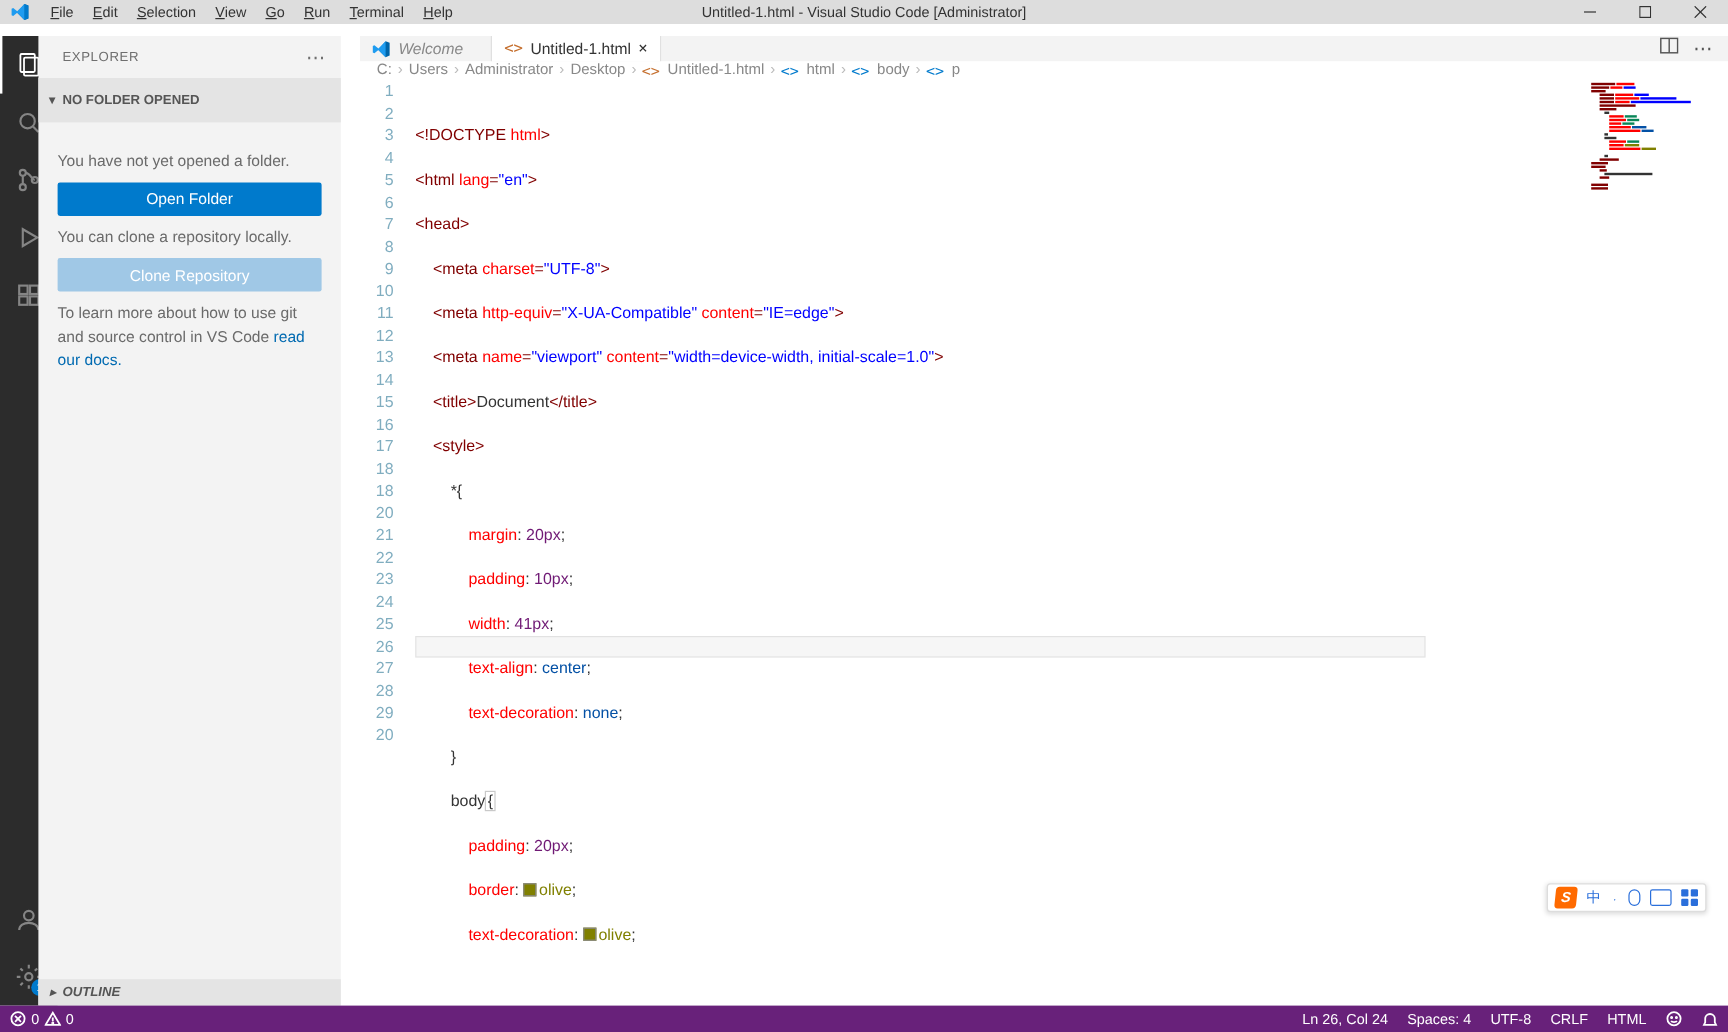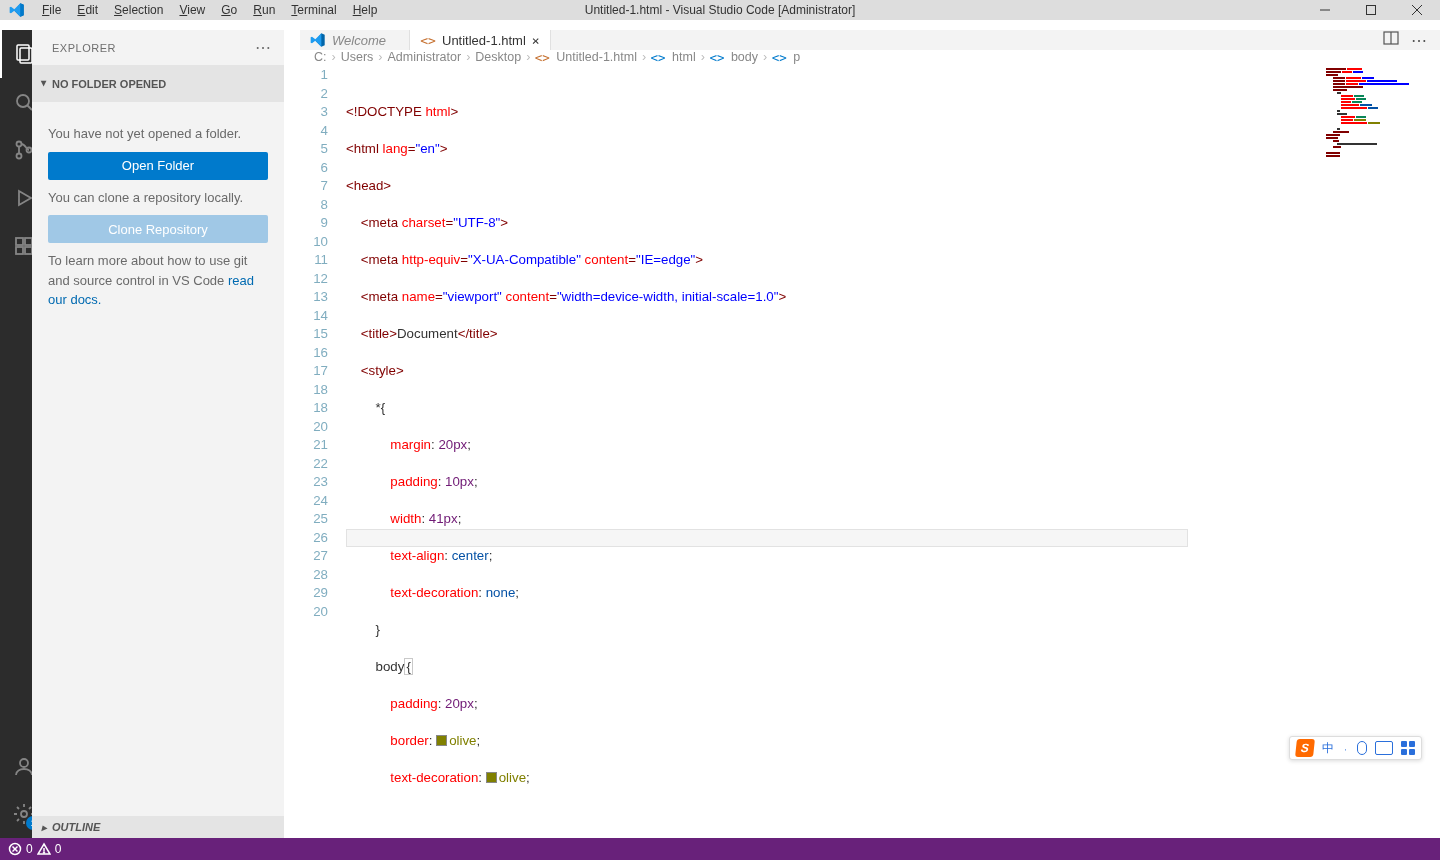--- a/index.html
+++ b/index.html
@@ -466,13 +466,33 @@
         <line x1="9.5" y1="4.5" x2="4.5" y2="9.5"></line>
       </svg>
     <span>0</span>
     <svg width="14" height="14" fill="none" stroke="#fff" stroke-width="1.5">
         <path d="M7 2l6 10H1z"></path>
         <line x1="7" y1="6" x2="7" y2="9"></line>
         <circle cx="7" cy="10.5" r=".5" fill="#fff"></circle>
       </svg>
     <span>0</span>
   </div>
+  <div class="sb-right">
+    <div class="sb-item">Ln 26, Col 24</div>
+    <div class="sb-item">Spaces: 4</div>
+    <div class="sb-item">UTF-8</div>
+    <div class="sb-item">CRLF</div>
+    <div class="sb-item">HTML</div>
+    <div class="sb-item">
+        <svg width="14" height="14" fill="none" stroke="#fff" stroke-width="1.5">
+          <circle cx="7" cy="7" r="5.5"></circle>
+          <circle cx="5" cy="6" r=".5" fill="#fff"></circle>
+          <circle cx="9" cy="6" r=".5" fill="#fff"></circle>
+          <path d="M4.5 9c1 1 4 1 5 0"></path>
+        </svg>
+      </div>
+    <div class="sb-item">
+        <svg width="14" height="14" fill="none" stroke="#fff" stroke-width="1.5">
+          <path d="M3 10V7a4 4 0 018 0v3l1 2H2z"></path>
+        </svg>
+      </div>
+  </div>
 </div>
 
 </body></html>

